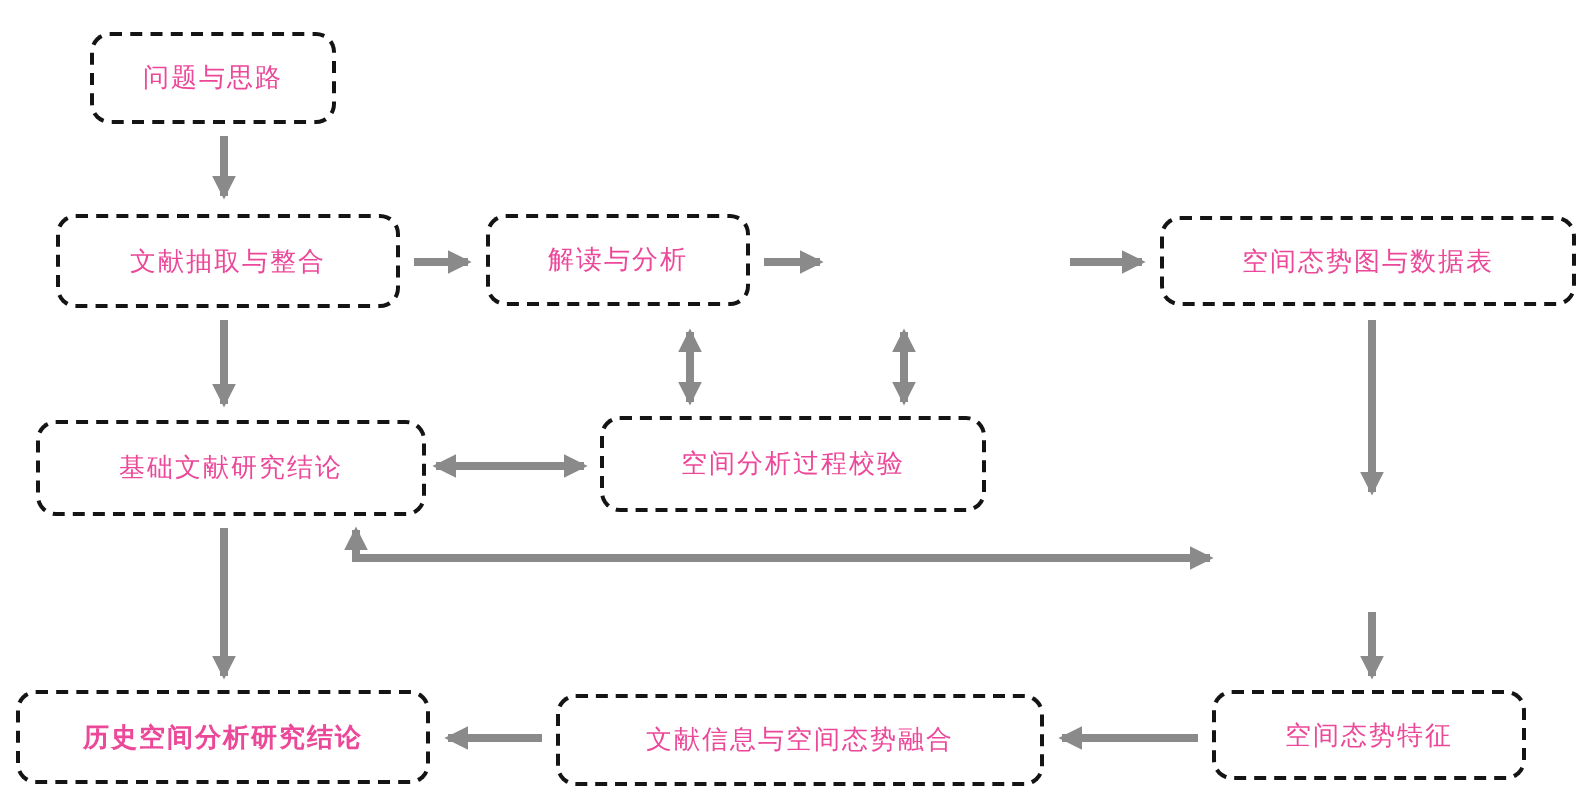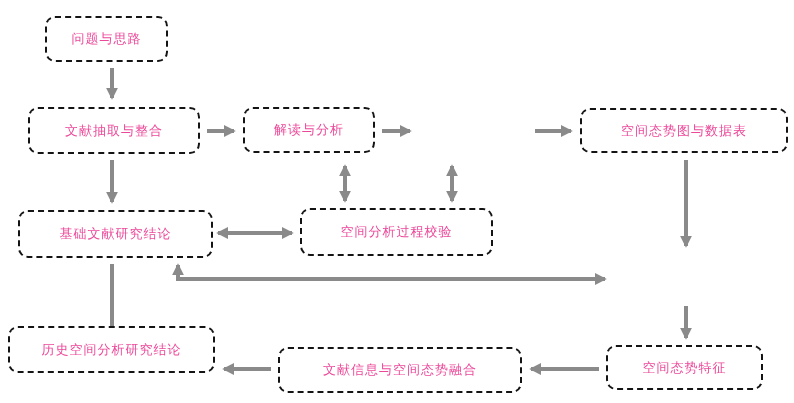--- a/index.html
+++ b/index.html
@@ -78,19 +78,19 @@
   <div class="node" style="left:243px; top:107px; width:132px; height:46px;">解读与分析</div>
 
 
   <div class="node" style="left:580px; top:108px; width:208px; height:45px;">空间态势图与数据表</div>
 
   <div class="node" style="left:18px;  top:210px; width:195px; height:48px;">基础文献研究结论</div>
 
   <div class="node" style="left:300px; top:208px; width:193px; height:48px;text-align:center;">空间分析过程校验</div>
 
 
-  <div class="node" style="left:8px;   top:326px; width:207px; height:47px;">历史空间分析研究结论</div>
+  <div class="node" style="left:8px;   top:345px; width:207px; height:47px;font-weight:bold;">历史空间分析研究结论</div>
 
   <div class="node" style="left:278px; top:347px; width:244px; height:46px;">文献信息与空间态势融合</div>
 
   <div class="node" style="left:606px; top:345px; width:157px; height:45px;">空间态势特征</div>
 
 </div>
 
 </body></html>

